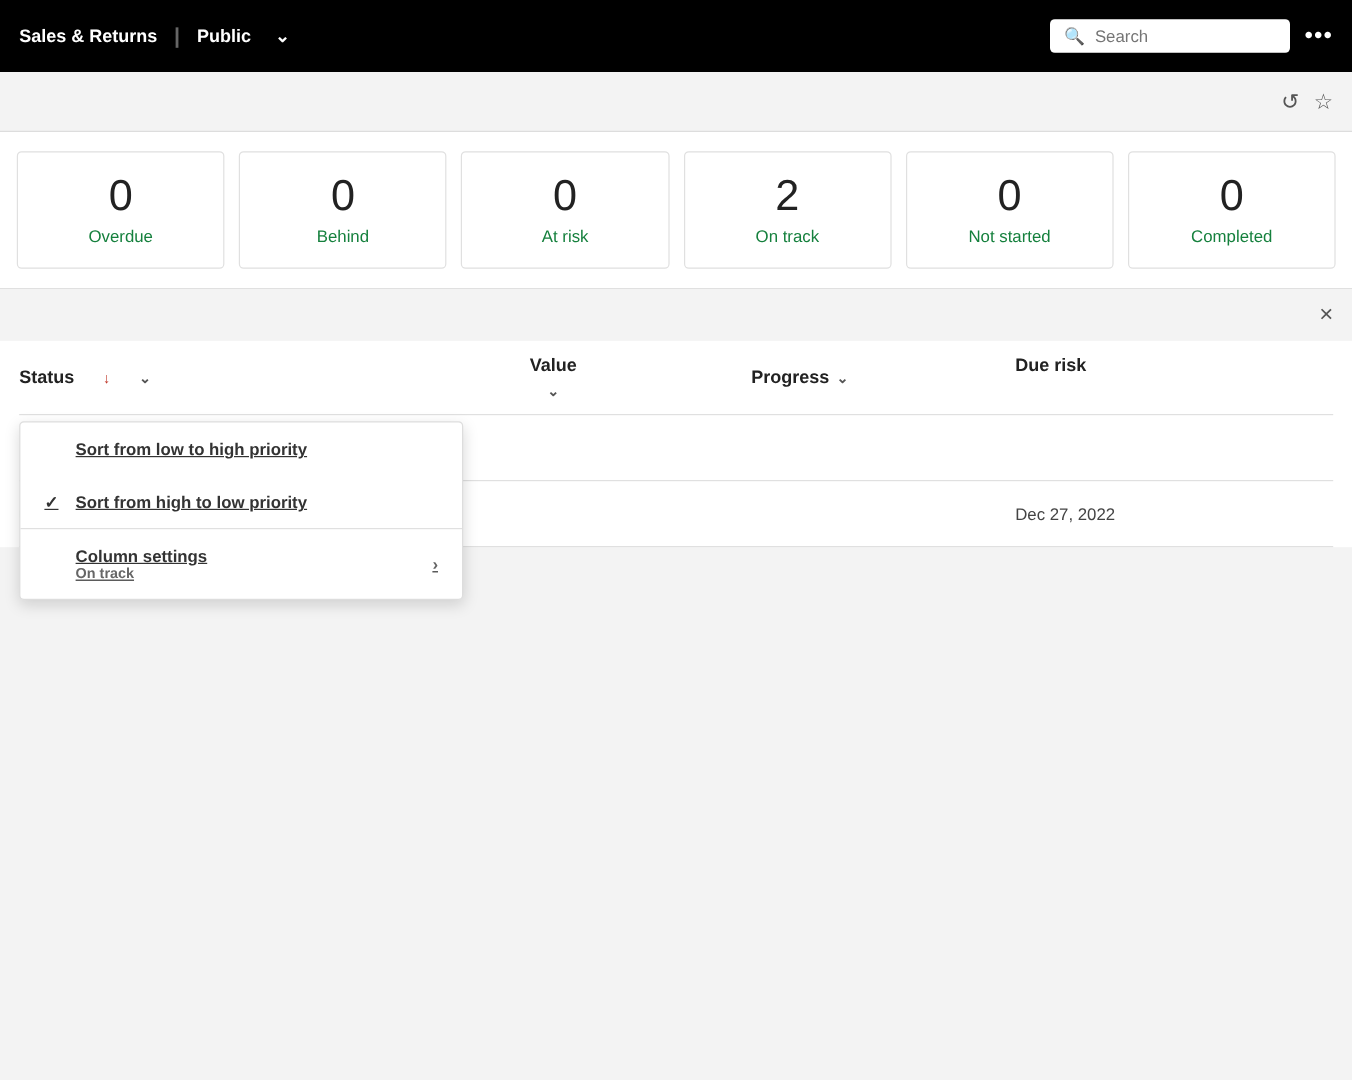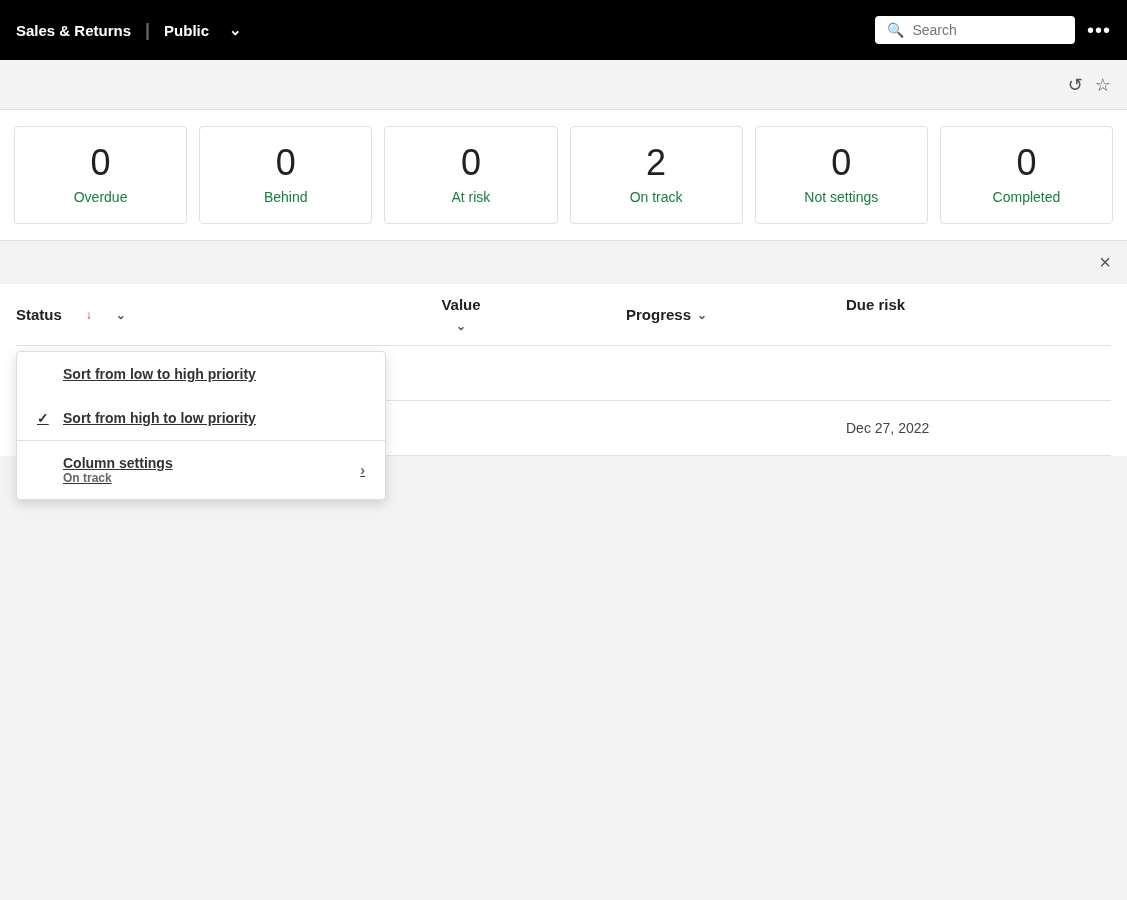--- a/index.html
+++ b/index.html
@@ -323,21 +323,21 @@
   <div class="summary-card">
     <div class="number">0</div>
     <div class="label">At risk</div>
   </div>
   <div class="summary-card">
     <div class="number">2</div>
     <div class="label">On track</div>
   </div>
   <div class="summary-card">
     <div class="number">0</div>
-    <div class="label">Not settings</div>
+    <div class="label">Not started</div>
   </div>
   <div class="summary-card">
     <div class="number">0</div>
     <div class="label">Completed</div>
   </div>
 </div>
 
 <div class="table-area">
   <div class="table-close-bar">
     <button class="close-btn">×</button>

